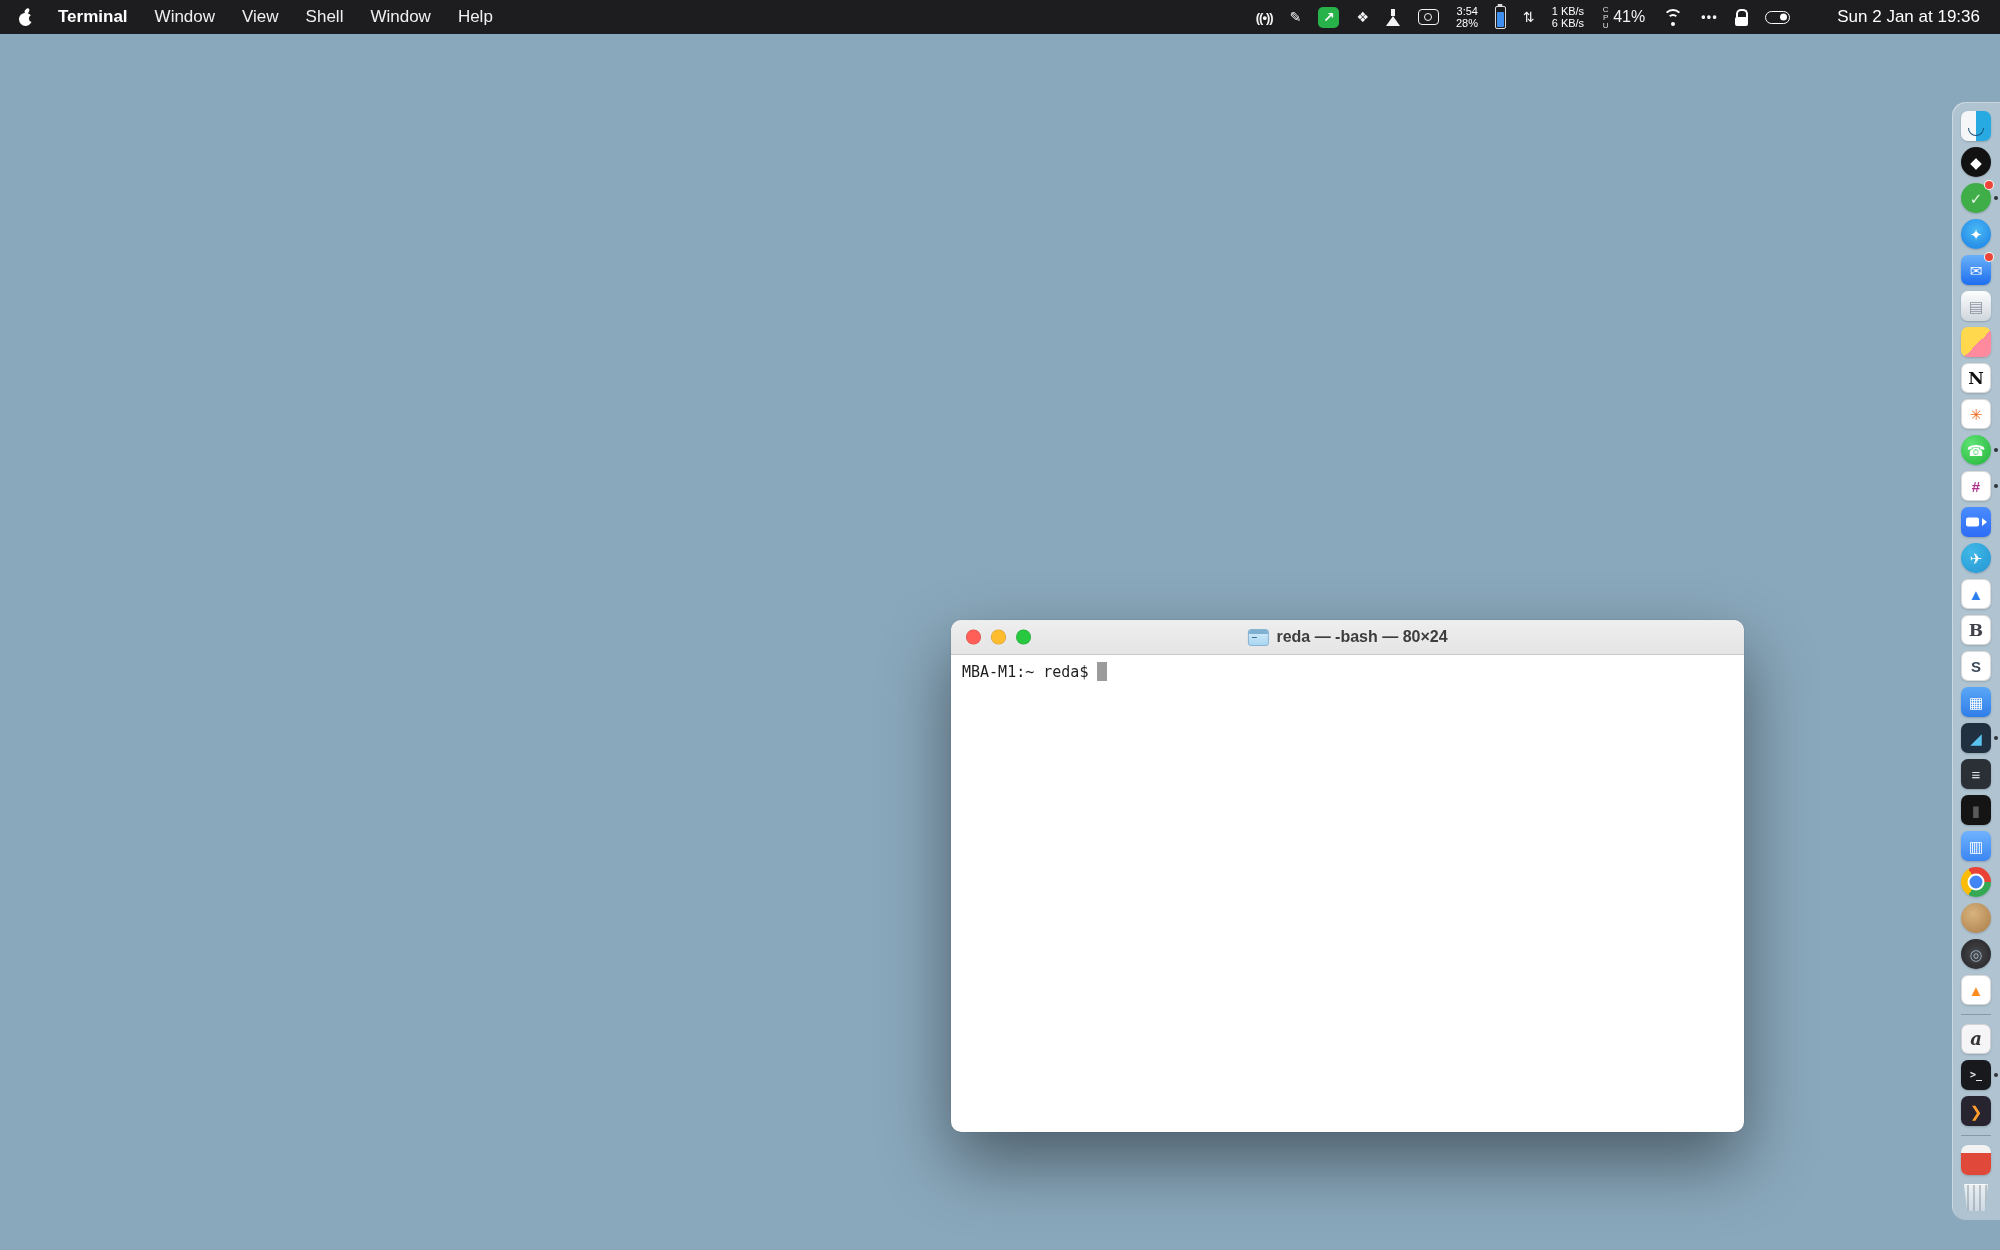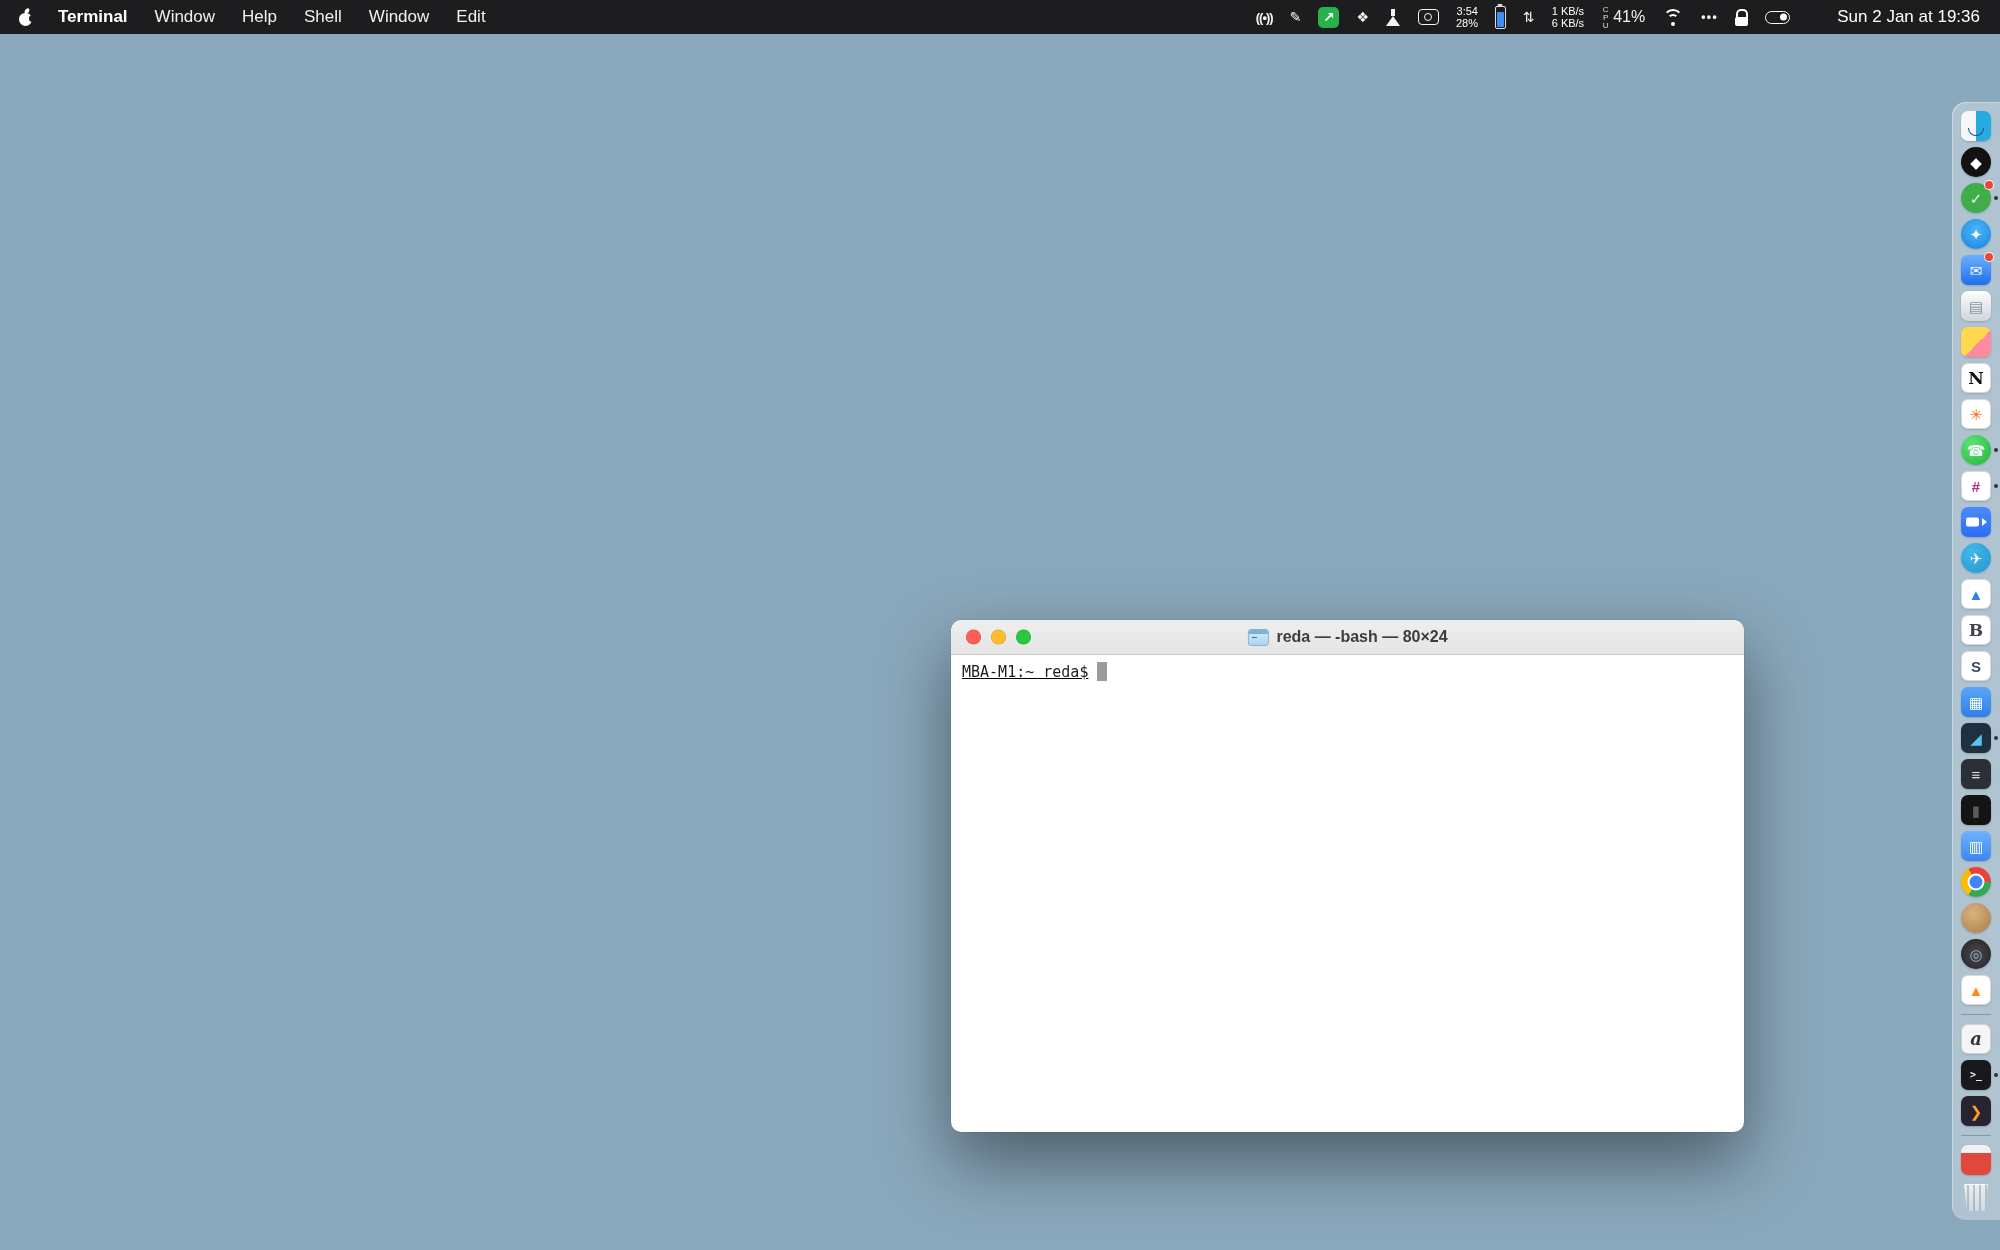--- a/index.html
+++ b/index.html
@@ -72,21 +72,21 @@
   .toggle{ width:25px; height:13px; border:1.5px solid #fff; border-radius:8px; position:relative; }
   .toggle::after{ content:""; position:absolute; right:2px; top:50%; transform:translateY(-50%);
     width:7px; height:7px; background:#fff; border-radius:50%; }
   .clock{ font-size:17px; color:#fff; margin-left:30px; white-space:nowrap; }
 
   
   .window{
     position:absolute; left:951px; top:620px; width:793px; height:512px;
     border-radius:10px; background:#fff;
     box-shadow:0 30px 70px rgba(0,0,0,.45), 0 0 1px rgba(0,0,0,.4);
-    overflow:hidden; z-index:10;text-decoration:underline;
+    overflow:hidden; z-index:10;
   }
   .titlebar{
     position:relative; height:35px; background:linear-gradient(#efeeef,#e6e5e6);
     border-bottom:1px solid #c9c8c9; border-radius:10px 10px 0 0;
   }
   .lights{ position:absolute; left:15px; top:50%; transform:translateY(-50%);
     display:flex; gap:10px; }
   .light{ width:15px; height:15px; border-radius:50%;
     box-shadow:inset 0 0 0 0.5px rgba(0,0,0,.2); cursor:default; }
   .title{ position:absolute; left:50%; top:50%; transform:translate(-50%,-50%);
@@ -147,24 +147,24 @@
 <body>
 
 <header class="menubar">
   <div class="mb-left">
     <span class="apple">
         <span class="leaf"></span>
       </span>
     <span class="app-name">Terminal</span>
     <nav class="mb-left" style="gap:27px">
       <span class="menu-item">Window</span>
-        <span class="menu-item">Help</span>
+        <span class="menu-item">View</span>
         <span class="menu-item">Shell</span>
         <span class="menu-item">Window</span>
-        <span class="menu-item">Edit</span>
+        <span class="menu-item">Help</span>
     </nav>
   </div>
 
   <div class="mb-right">
     <span class="sicon broadcast">((•))</span>
     <span class="sicon txt-icon">✎</span>
     <span class="export">
         <span>↗</span>
       </span>
     <span class="sicon txt-icon">❖</span>

